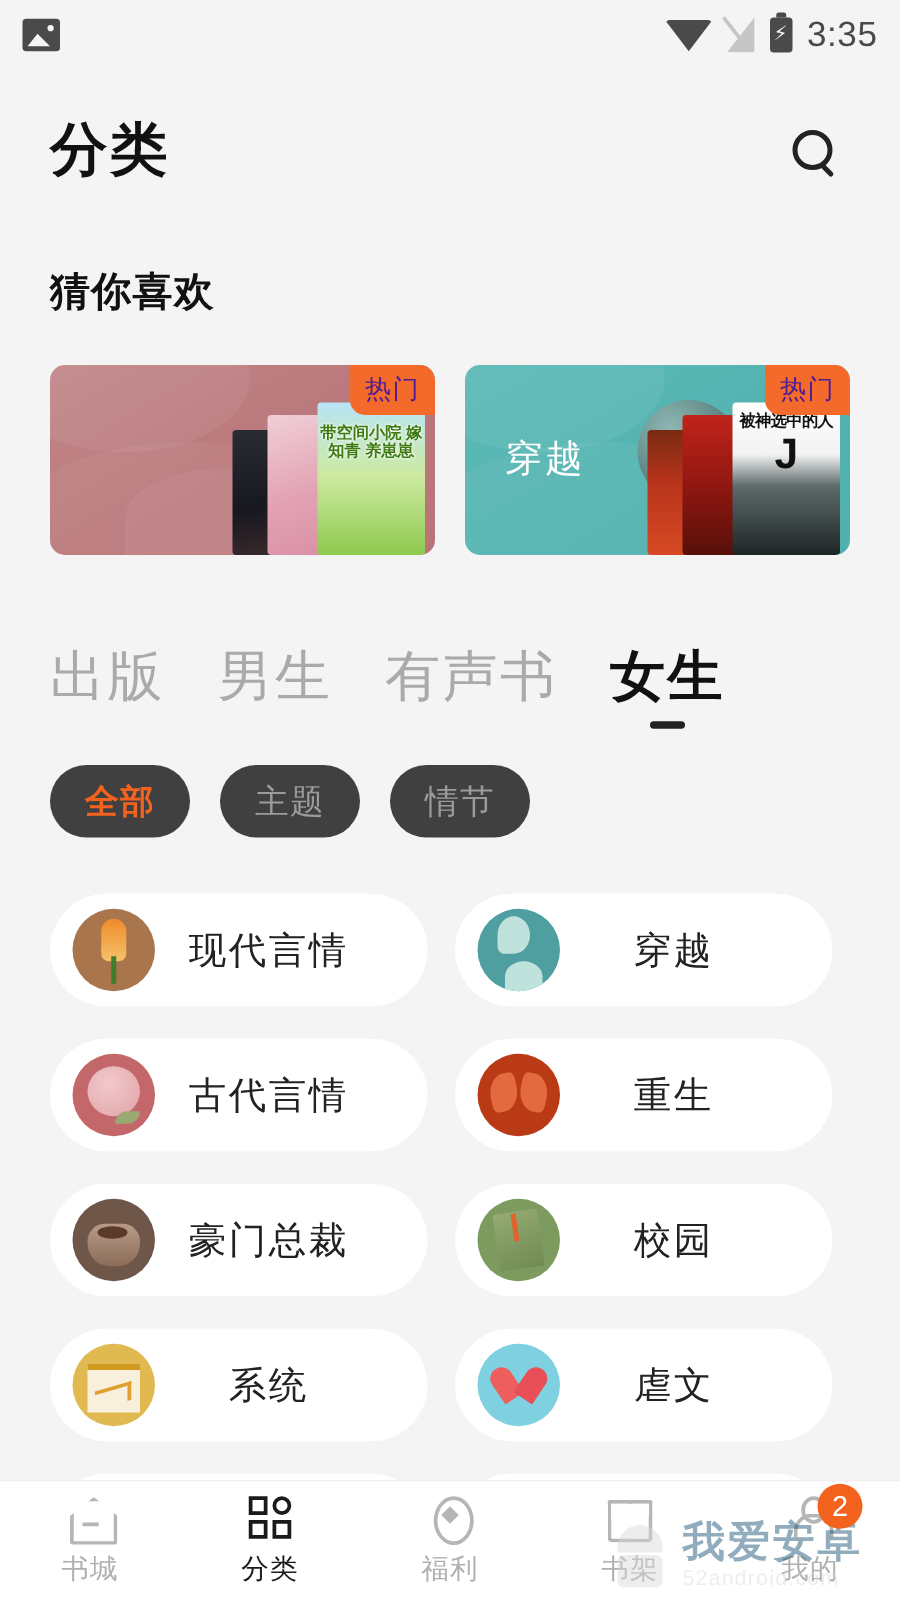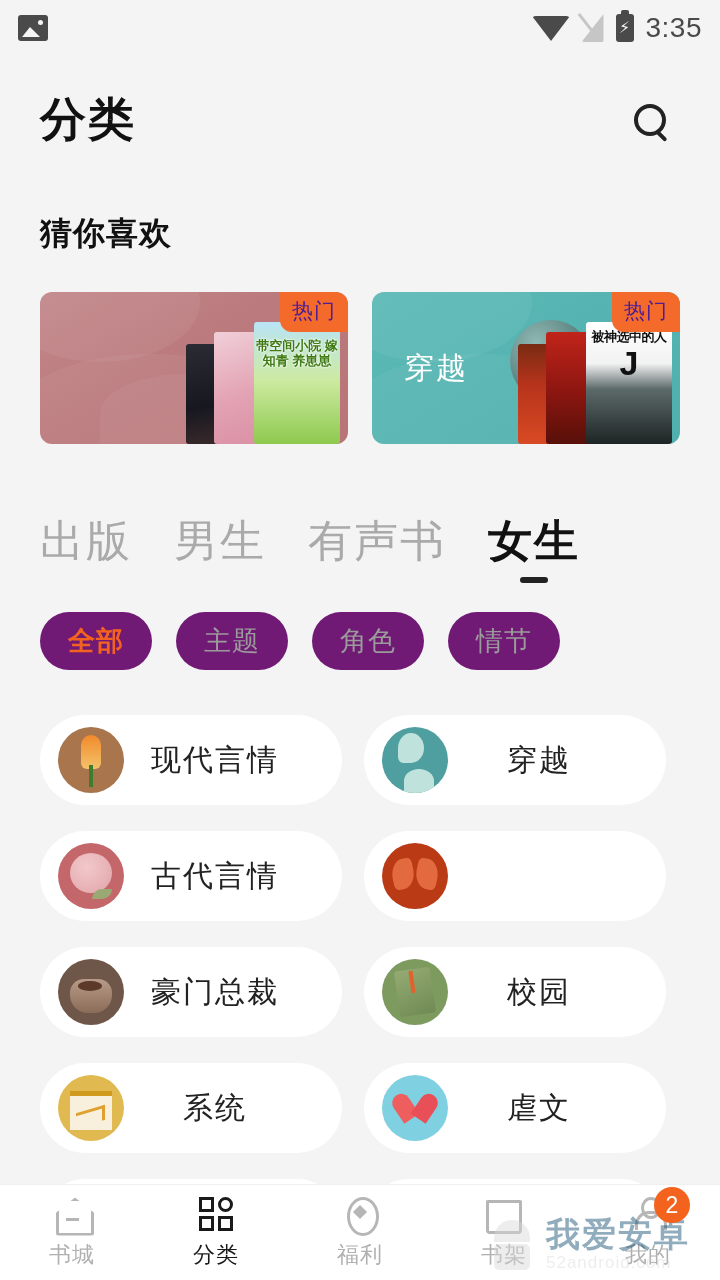--- a/index.html
+++ b/index.html
@@ -168,21 +168,21 @@
     transform: translateX(-50%); width: 28px; height: 6px;
     background: #222; border-radius: 3px;
   }
 
   
   .chips {
     position: absolute; top: 612px; left: 40px; width: 640px;
     display: flex; gap: 24px;
   }
   .chip {
-    background: #701a75; border-radius: 30px; height: 58px;
+    background: #404040; border-radius: 30px; height: 58px;
     display: flex; align-items: center; justify-content: center;
     padding: 0 28px; font-size: 27px; color: #9b9b9b;
     letter-spacing: 1px; cursor: pointer;
   }
   .chip.active { color: #f3631f; font-weight: bold; }
 
   
   .cat-grid {
     position: absolute; top: 715px; left: 40px; width: 646px;
     display: flex; flex-wrap: wrap; gap: 26px 22px;
@@ -439,39 +439,39 @@
       <div class="tab-label">有声书</div>
     </div>
     <div class="tab active">
       <div class="tab-label">女生</div>
     </div>
   </div>
 
   <div class="chips">
     <div class="chip active">全部</div>
     <div class="chip">主题</div>
-    <div class="chip">角色</div>
     <div class="chip">情节</div>
   </div>
 
   <div class="cat-grid">
     <div class="cat-item">
       <div class="cat-icon ic-flower"></div>
       <div class="cat-label">现代言情</div>
     </div>
     <div class="cat-item">
       <div class="cat-icon ic-globe"></div>
       <div class="cat-label">穿越</div>
     </div>
     <div class="cat-item">
       <div class="cat-icon ic-peach"></div>
       <div class="cat-label">古代言情</div>
     </div>
     <div class="cat-item">
       <div class="cat-icon ic-butterfly"></div>
+      <div class="cat-label">重生</div>
     </div>
     <div class="cat-item">
       <div class="cat-icon ic-pot"></div>
       <div class="cat-label">豪门总裁</div>
     </div>
     <div class="cat-item">
       <div class="cat-icon ic-book"></div>
       <div class="cat-label">校园</div>
     </div>
     <div class="cat-item">

